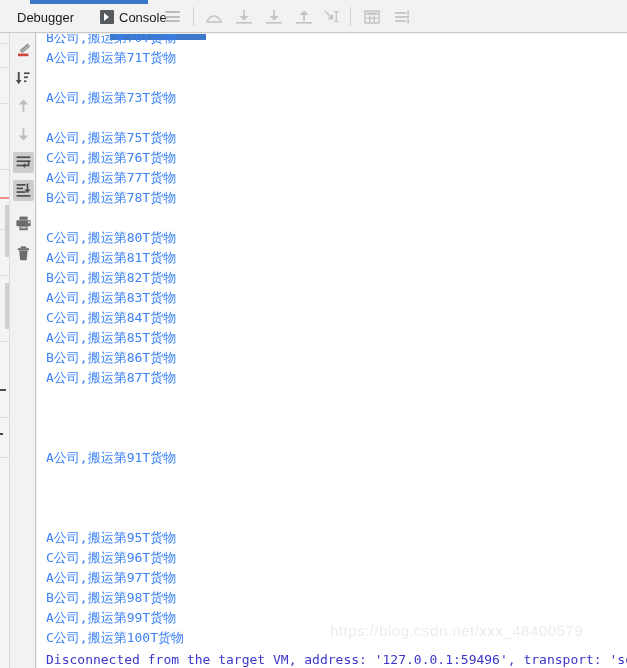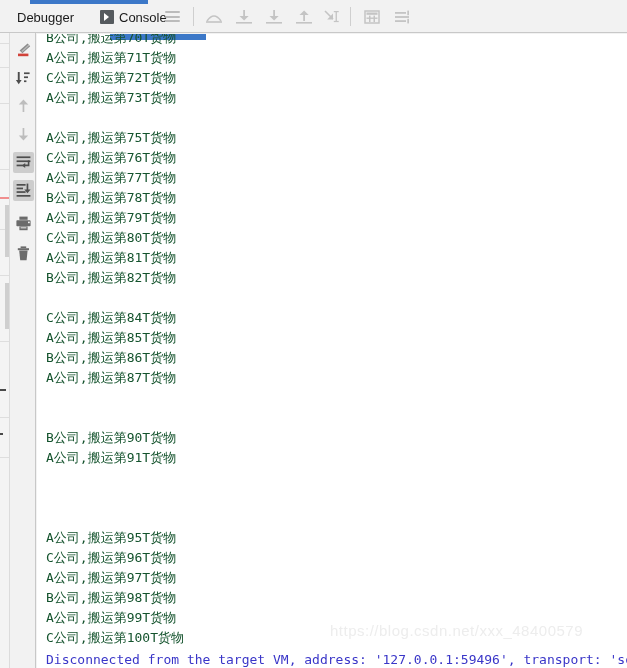--- a/index.html
+++ b/index.html
@@ -156,21 +156,21 @@
     background: #ffffff;
     overflow: hidden;
   }
   .line {
     position: absolute;
     left: 9px;
     height: 20px;
     line-height: 20px;
     font-family: "DejaVu Sans Mono", "Liberation Mono", monospace;
     font-size: 13px;
-    color: #14532d;
+    color: #3b82f6;
     white-space: pre;
   }
   .line.sys {
     color: #3a36c8;
     left: 9px;
   }
   .sel-highlight {
     position: absolute;
     left: 73px; top: 0px;
     width: 96px;
@@ -365,35 +365,33 @@
         <path d="M4.2 5.6 L12.6 5.6 L11.6 15.2 L5.2 15.2 Z" fill="#6b6b6b"></path>
       </svg>
     </div>
   </div>
 
   <div class="console">
     <div class="sel-highlight"></div>
 
     <div class="line" style="top:-6px">B公司,搬运第70T货物</div>
     <div class="line" style="top:14px">A公司,搬运第71T货物</div>
-    <div class="line" style="top:34px">C公司,搬运第72T货物</div>
     <div class="line" style="top:54px">A公司,搬运第73T货物</div>
     <div class="line" style="top:94px">A公司,搬运第75T货物</div>
     <div class="line" style="top:114px">C公司,搬运第76T货物</div>
     <div class="line" style="top:134px">A公司,搬运第77T货物</div>
     <div class="line" style="top:154px">B公司,搬运第78T货物</div>
-    <div class="line" style="top:174px">A公司,搬运第79T货物</div>
     <div class="line" style="top:194px">C公司,搬运第80T货物</div>
     <div class="line" style="top:214px">A公司,搬运第81T货物</div>
     <div class="line" style="top:234px">B公司,搬运第82T货物</div>
+    <div class="line" style="top:254px">A公司,搬运第83T货物</div>
     <div class="line" style="top:274px">C公司,搬运第84T货物</div>
     <div class="line" style="top:294px">A公司,搬运第85T货物</div>
     <div class="line" style="top:314px">B公司,搬运第86T货物</div>
     <div class="line" style="top:334px">A公司,搬运第87T货物</div>
-    <div class="line" style="top:394px">B公司,搬运第90T货物</div>
     <div class="line" style="top:414px">A公司,搬运第91T货物</div>
     <div class="line" style="top:494px">A公司,搬运第95T货物</div>
     <div class="line" style="top:514px">C公司,搬运第96T货物</div>
     <div class="line" style="top:534px">A公司,搬运第97T货物</div>
     <div class="line" style="top:554px">B公司,搬运第98T货物</div>
     <div class="line" style="top:574px">A公司,搬运第99T货物</div>
     <div class="line" style="top:594px">C公司,搬运第100T货物</div>
     <div class="line sys" style="top:616px">Disconnected from the target VM, address: '127.0.0.1:59496', transport: 'socket'</div>
   </div>
 

